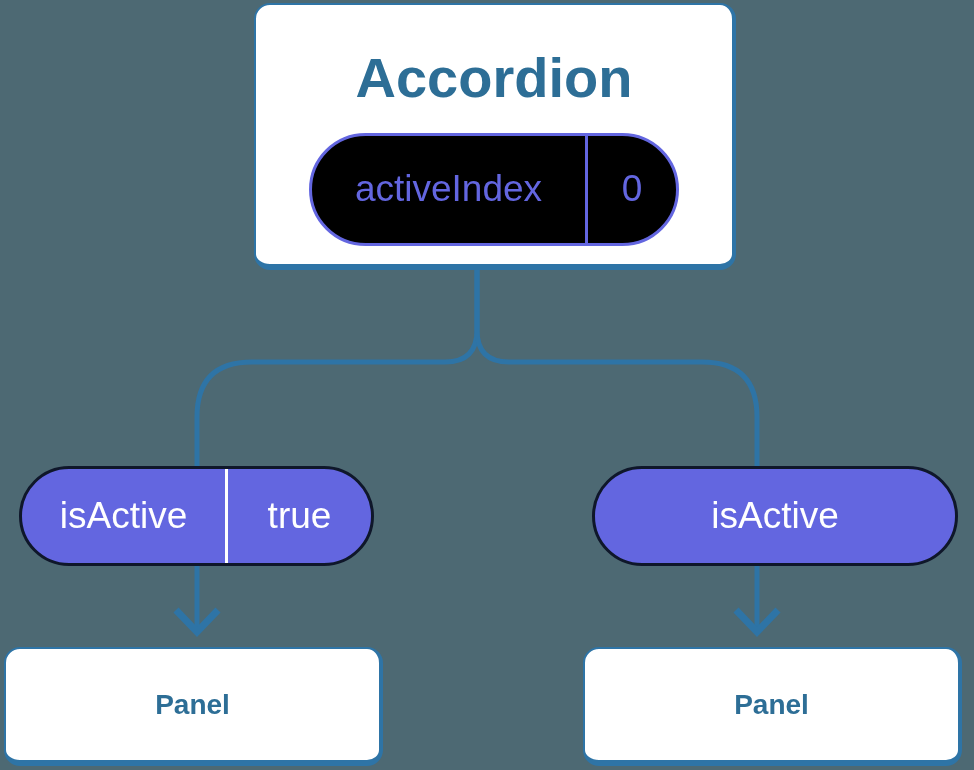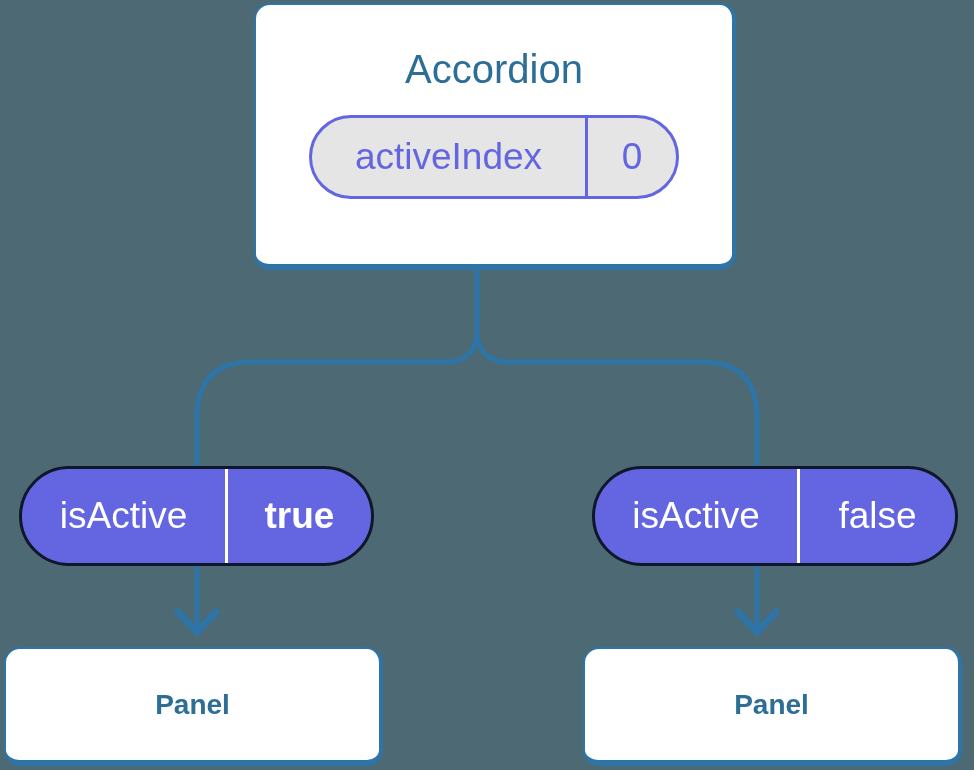--- a/index.html
+++ b/index.html
@@ -47,34 +47,34 @@
     left: 254px;
     top: 3px;
     width: 482px;
     height: 267px;
     flex-direction: column;
     justify-content: flex-start;
     padding-top: 42px;
     gap: 24px;
   }
   .card-title {
-    font-size: 40px;
-    font-weight: 400;
+    font-size: 56px;
+    font-weight: 700;
     color: #2d6e96;
     line-height: 1.1;
   }
   .state-pill {
     display: flex;
     align-items: stretch;
     width: 370px;
-    height: 84px;
+    height: 113px;
     border: 3px solid #6366e0;
     border-radius: 60px;
     box-sizing: border-box;
-    background: #e5e5e5;
+    background: #000000;
     color: #6366e0;
     font-size: 37px;
   }
   .state-pill .pill-name {
     flex: 1 1 auto;
     display: flex;
     align-items: center;
     justify-content: center;
   }
   .state-pill .pill-value {
@@ -102,21 +102,21 @@
     align-items: center;
     justify-content: center;
   }
   .prop-pill .pill-value {
     border-left: 3px solid #ffffff;
     display: flex;
     align-items: center;
     justify-content: center;
   }
   .prop-pill.left { left: 19px; top: 466px; width: 355px; }
-  .prop-pill.left .pill-value { width: 143px; font-weight: bold; }
+  .prop-pill.left .pill-value { width: 143px; }
   .prop-pill.right { left: 592px; top: 466px; width: 366px; }
   .prop-pill.right .pill-value { width: 155px; }
   .panel-card {
     top: 647px;
     width: 379px;
     height: 119px;
     font-size: 28px;
     font-weight: 600;
     color: #2d6e96;
   }
@@ -145,21 +145,20 @@
     </div>
   </div>
 
   <div class="prop-pill left">
     <span class="pill-name">isActive</span>
     <span class="pill-value">true</span>
   </div>
 
   <div class="prop-pill right">
     <span class="pill-name">isActive</span>
-    <span class="pill-value">false</span>
   </div>
 
   <div class="card panel-card left">
     <span>Panel</span>
   </div>
 
   <div class="card panel-card right">
     <span>Panel</span>
   </div>
 

